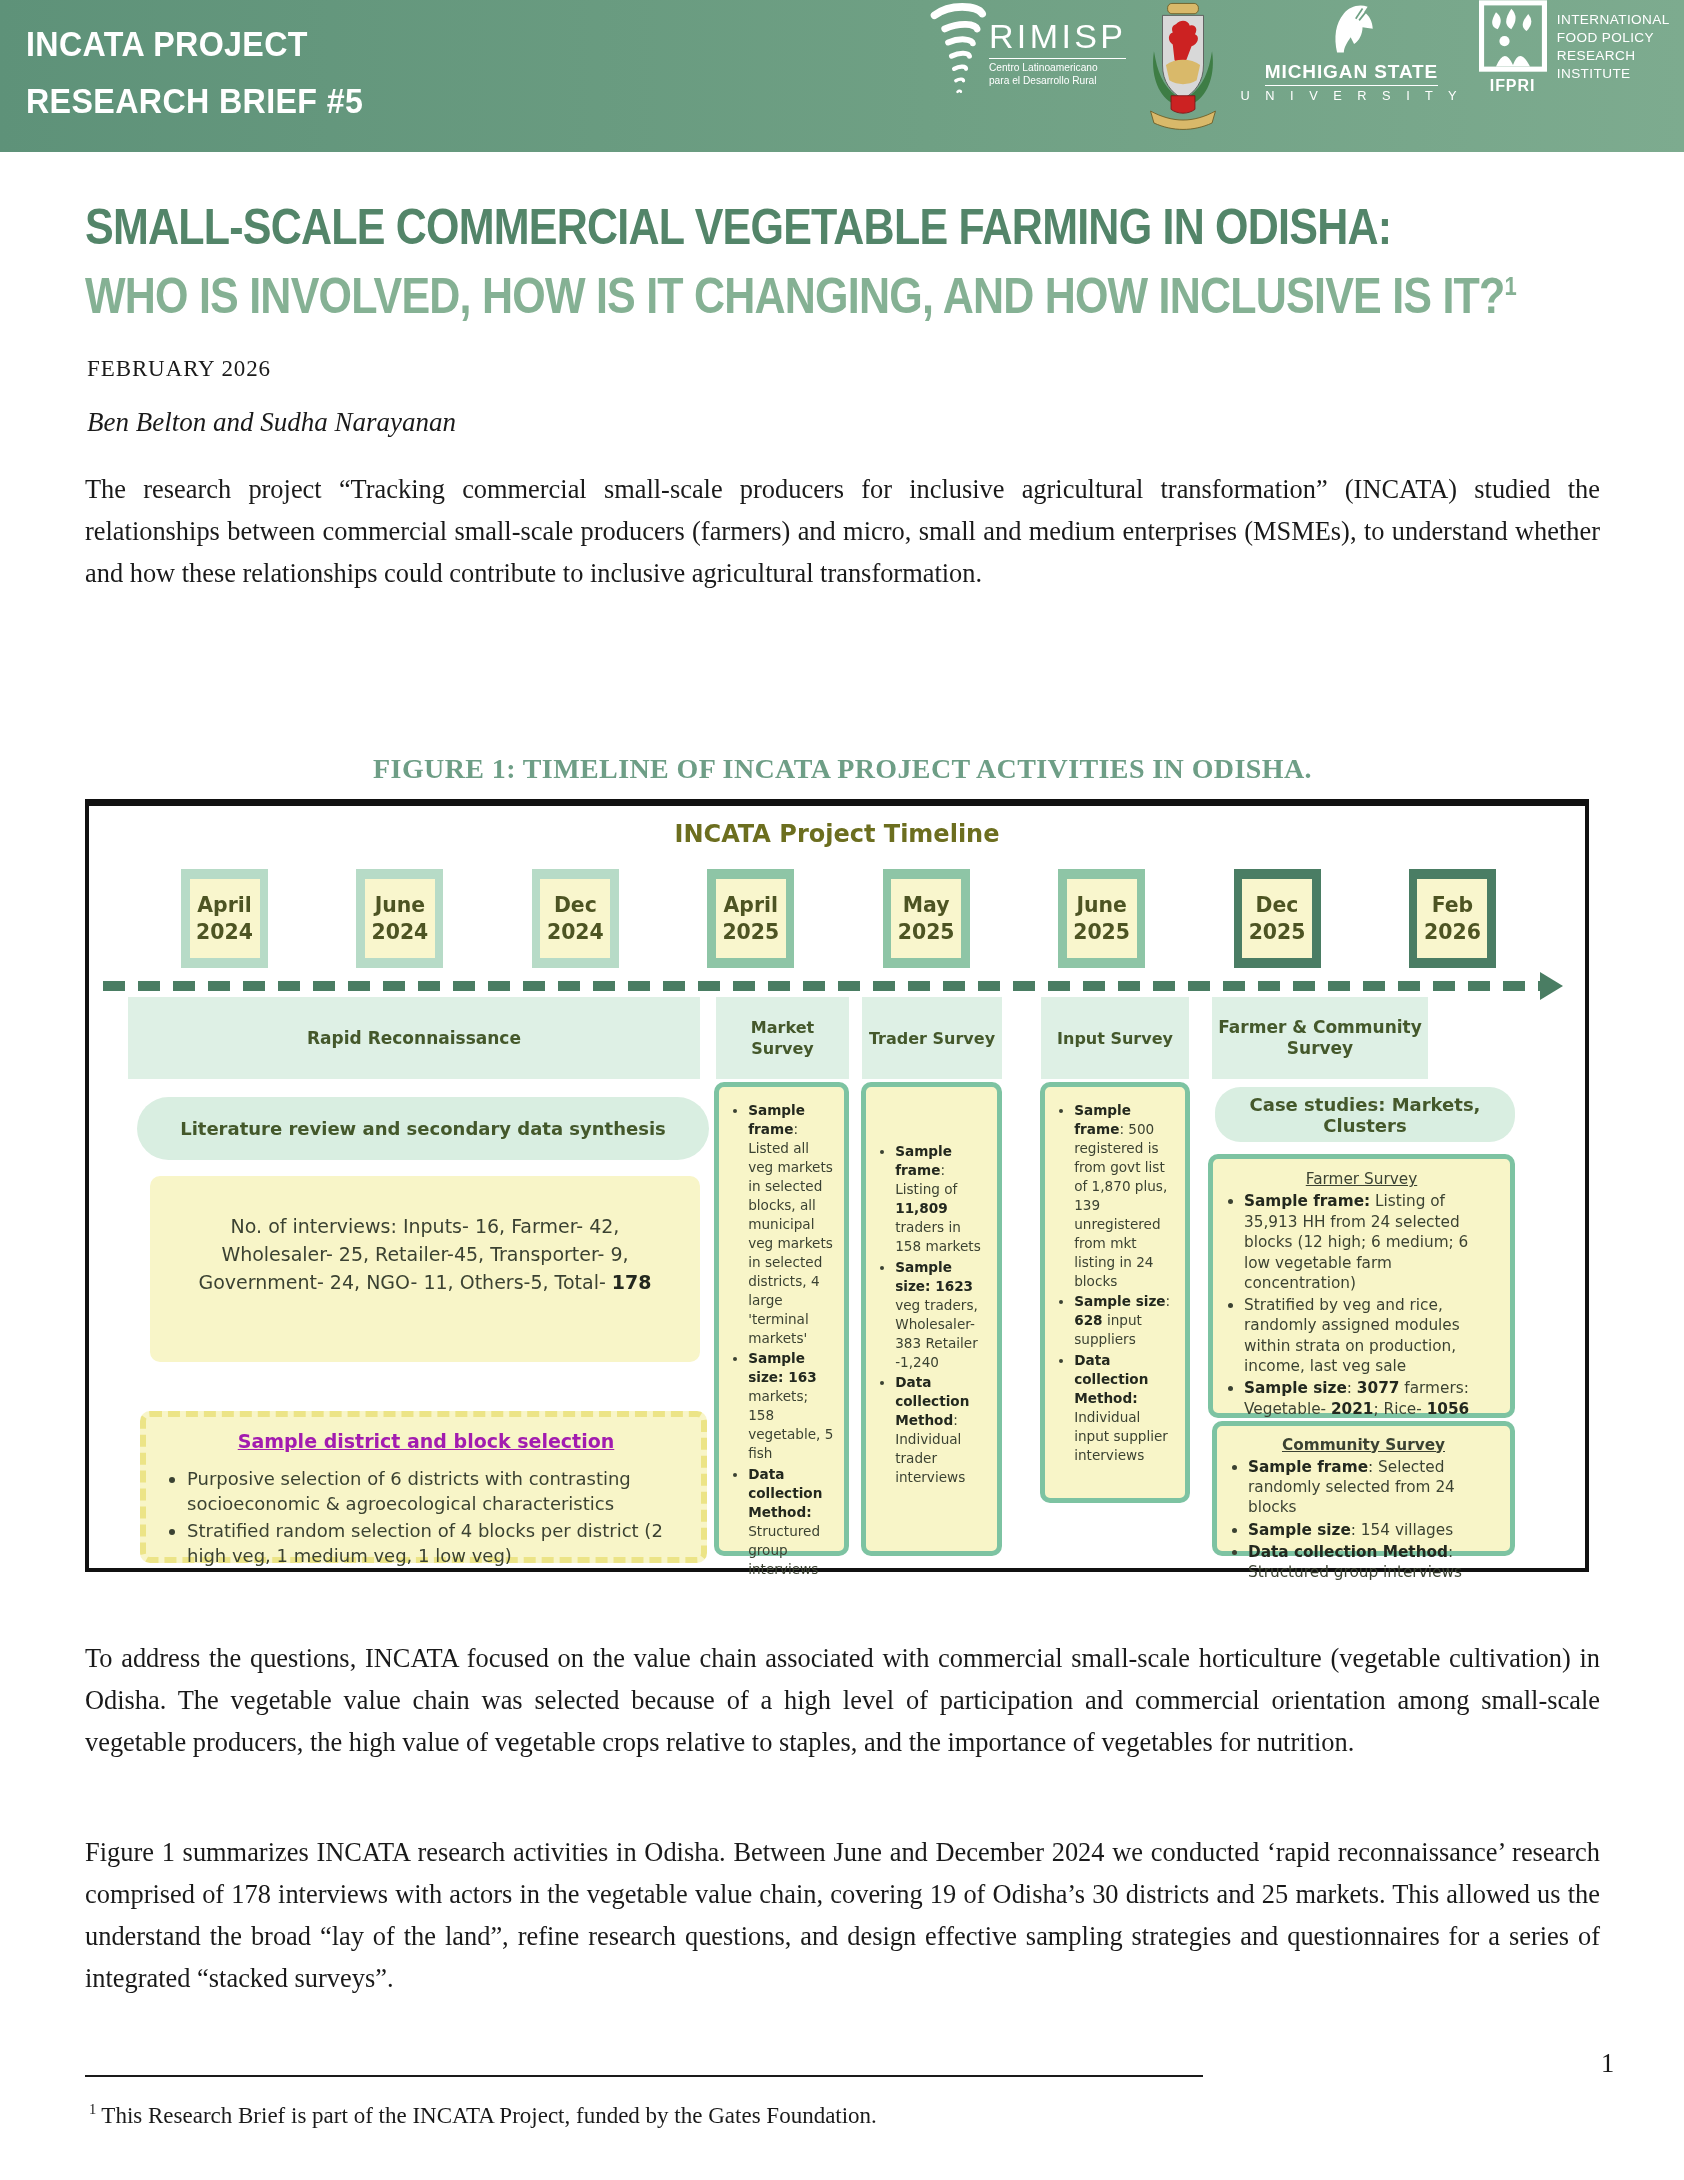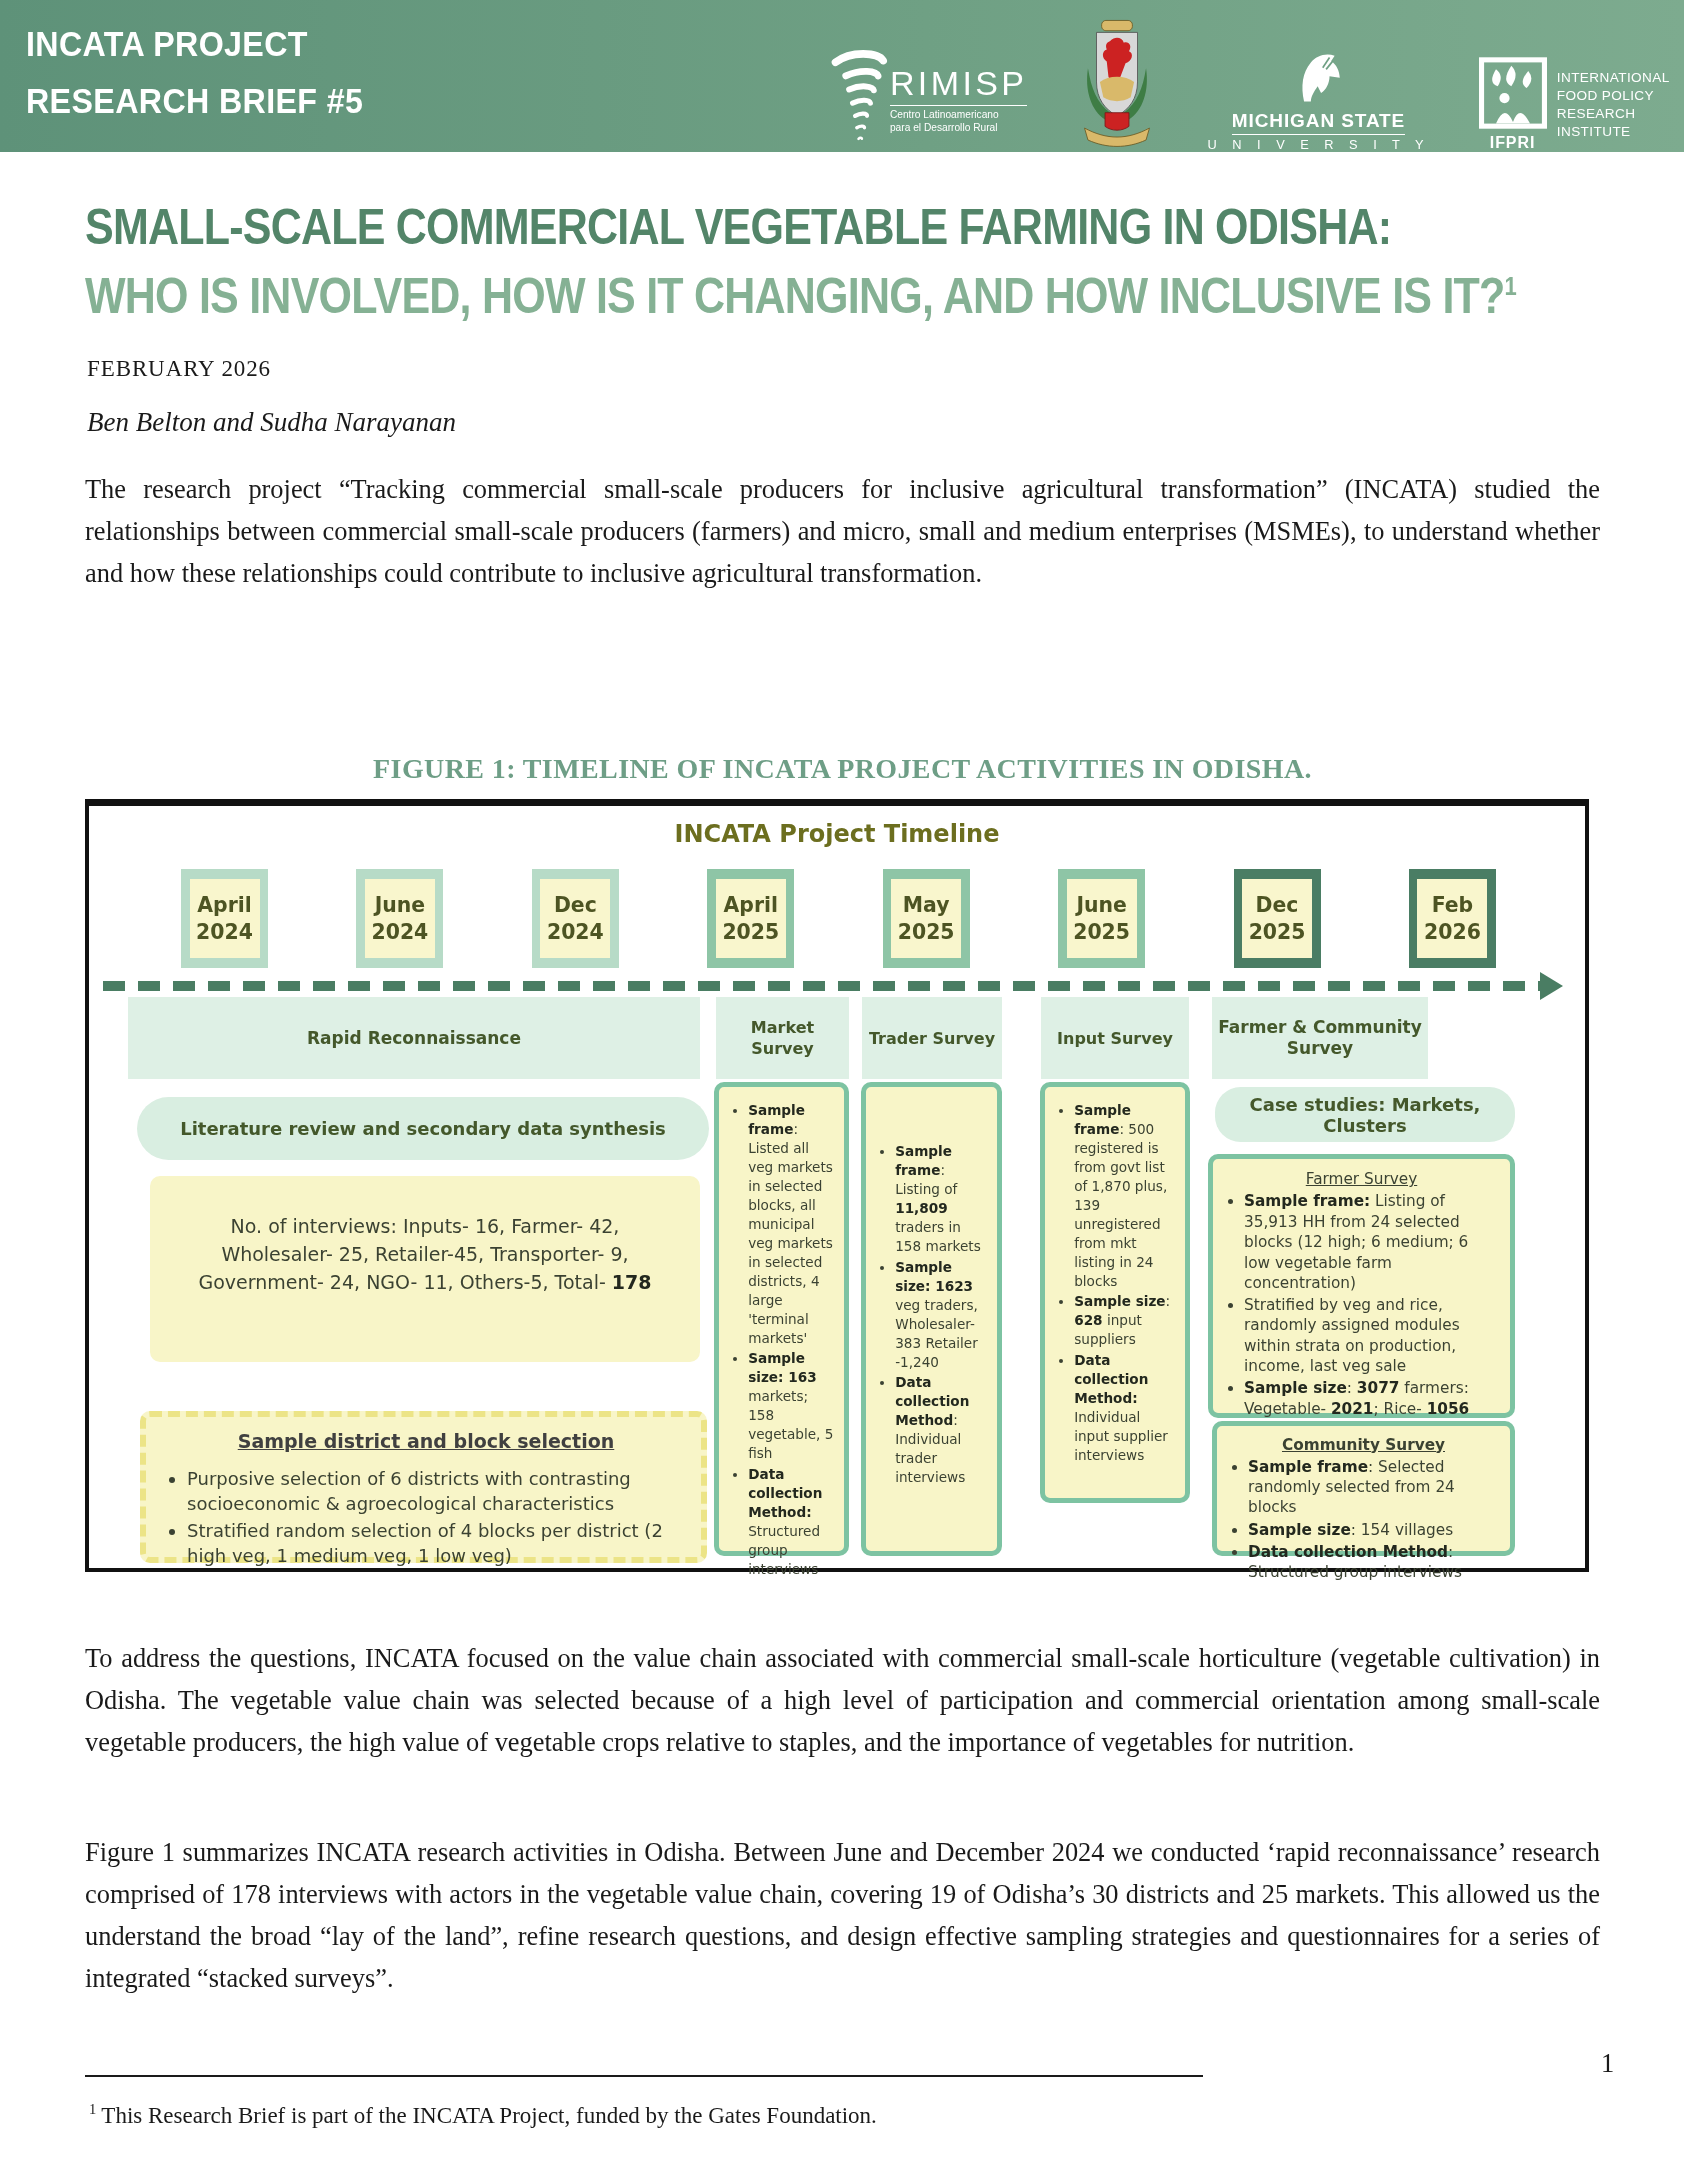--- a/index.html
+++ b/index.html
@@ -6,21 +6,21 @@
   .page{position:relative;width:1685px;height:2181px;background:#ffffff;overflow:hidden;
         font-family:"Liberation Serif", serif;color:#1a1a1a;}
 
   
   .header{position:absolute;left:0;top:0;width:1685px;height:152px;
           background:linear-gradient(90deg,#5e9279 0%,#6fa084 55%,#7dab8f 100%);}
   .header-title{position:absolute;left:25.6px;top:15.3px;color:#ffffff;
                 font-family:"Liberation Sans",sans-serif;font-weight:800;
                 font-size:35px;line-height:57px;letter-spacing:0.4px;
                 transform:scaleX(.92);transform-origin:left top;white-space:pre;}
-  .logos{position:absolute;right:15.3px;top:0;height:152px;display:flex;align-items:flex-end;gap:49px;}
+  .logos{position:absolute;right:15.3px;top:0;height:152px;display:flex;align-items:flex-start;gap:16px;}
   .logo{display:flex;align-items:center;color:#fff;font-family:"Liberation Sans",sans-serif;}
   .rimisp-text .big{font-size:34px;letter-spacing:3.4px;font-weight:400;}
   .rimisp-text .small{font-size:10.2px;line-height:12.8px;border-top:0.9px solid #fff;padding-top:3.4px;margin-top:1.7px;}
   .msu{flex-direction:column;gap:1.7px;}
   .msu .l1{font-size:19px;font-weight:700;letter-spacing:0.9px;border-bottom:1.7px solid #fff;padding-bottom:2.6px;}
   .msu .l2{font-size:12.8px;letter-spacing:6px;}
   .ifpri{gap:10.2px;}
   .ifpri-left{display:flex;flex-direction:column;align-items:center;gap:1.7px;}
   .ifpri-left .acr{font-size:16px;font-weight:700;letter-spacing:0.9px;}
   .ifpri-lines{font-size:13.6px;line-height:18px;font-weight:500;letter-spacing:0.4px;}
@@ -78,21 +78,21 @@
               background:#d9eee1;font-size:18px;}
   .case-label{position:absolute;left:1126px;top:281px;width:300px;height:55px;border-radius:25.6px;
               background:#d9eee1;font-size:18px;}
 
   .ybox{position:absolute;background:#f8f5c8;box-sizing:border-box;color:#3b4232;border-radius:10px;}
   .interviews{left:61px;top:370px;width:550px;height:186px;font-size:19px;line-height:28px;
               text-align:center;padding:36px 22px 8.5px 22px;}
   .district{left:51px;top:605px;width:567px;height:152px;border:6px dashed #ece487;
             padding:12px 17px 5.1px 22px;font-size:18px;line-height:25px;}
   .district-title{text-align:center;font-weight:700;text-decoration:underline;font-size:19px;
-                  color:#404040;margin-bottom:12px;}
+                  color:#a21caf;margin-bottom:12px;}
 
   .survey-box{border:5.1px solid #7dc3a2;padding:13.6px 10.2px;font-size:13.6px;line-height:19px;}
   .box-market{left:625px;top:276px;width:135px;height:474px;}
   .box-trader{left:772px;top:276px;width:141px;height:474px;padding-top:55px;}
   .box-input{left:951px;top:276px;width:150px;height:421px;}
   .box-farmer{left:1119px;top:348px;width:307px;height:264px;font-size:15.3px;line-height:20.4px;padding:10.2px 12px;}
   .box-community{left:1123px;top:615px;width:303px;height:135px;font-size:15.3px;line-height:20.4px;padding:8.5px 12px;}
   .survey-title{text-align:center;font-weight:700;text-decoration:underline;color:#3b4232;margin-bottom:1.7px;}
   .box-farmer .survey-title{font-weight:500;}
 

